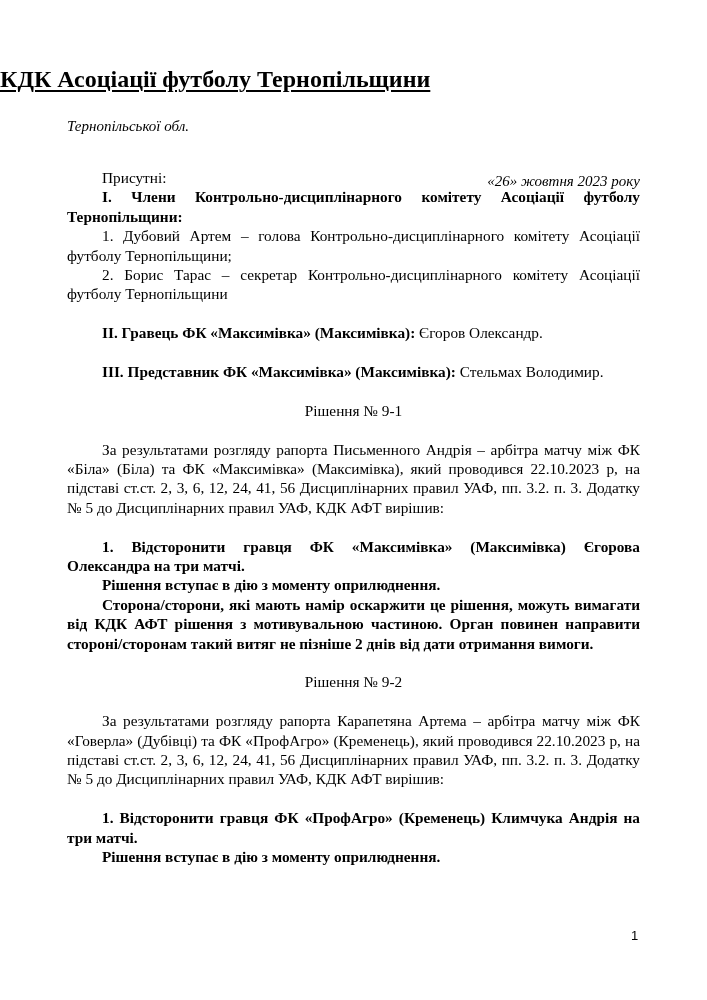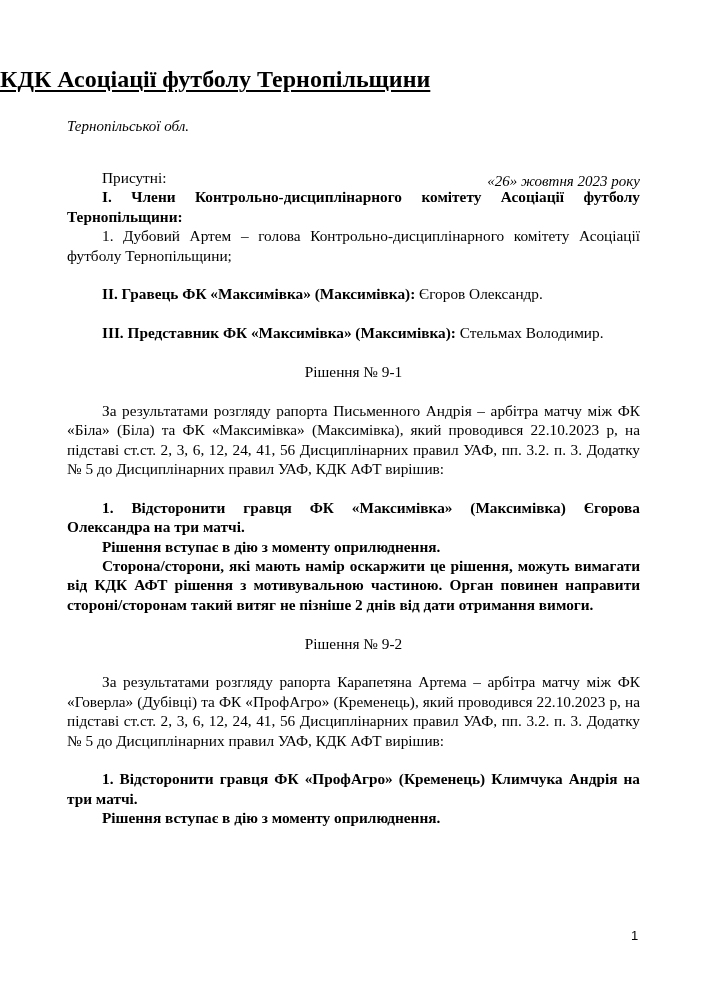--- a/index.html
+++ b/index.html
@@ -42,20 +42,21 @@
 
   <div class="place">
     <div>Тернопільської обл.</div>
     <div class="date">«26» жовтня 2023 року</div>
   </div>
 
   <div class="body">
     <p class="p">Присутні:</p>
     <p class="p b">I. Члени Контрольно-дисциплінарного комітету Асоціації футболу Тернопільщини:</p>
     <p class="p">1. Дубовий Артем – голова Контрольно-дисциплінарного комітету Асоціації футболу Тернопільщини;</p>
+    <p class="p">2. Борис Тарас – секретар Контрольно-дисциплінарного комітету Асоціації футболу Тернопільщини</p>
     <div class="gap"></div>
     <p class="p"><span class="b">II. Гравець ФК «Максимівка» (Максимівка):</span> <span>Єгоров Олександр.</span></p>
     <div class="gap"></div>
     <p class="p"><span class="b">III. Представник ФК «Максимівка» (Максимівка):</span> <span>Стельмах Володимир.</span></p>
     <div class="gap"></div>
     <p class="p center">Рішення № 9-1</p>
     <div class="gap"></div>
     <p class="p">За результатами розгляду рапорта Письменного Андрія – арбітра матчу між ФК «Біла» (Біла) та ФК «Максимівка» (Максимівка), який проводився 22.10.2023 р, на підставі ст.ст. 2, 3, 6, 12, 24, 41, 56 Дисциплінарних правил УАФ, пп. 3.2. п. 3. Додатку № 5 до Дисциплінарних правил УАФ, КДК АФТ вирішив:</p>
     <div class="gap"></div>
     <p class="p b">1. Відсторонити гравця ФК «Максимівка» (Максимівка) Єгорова Олександра на три матчі.</p>

